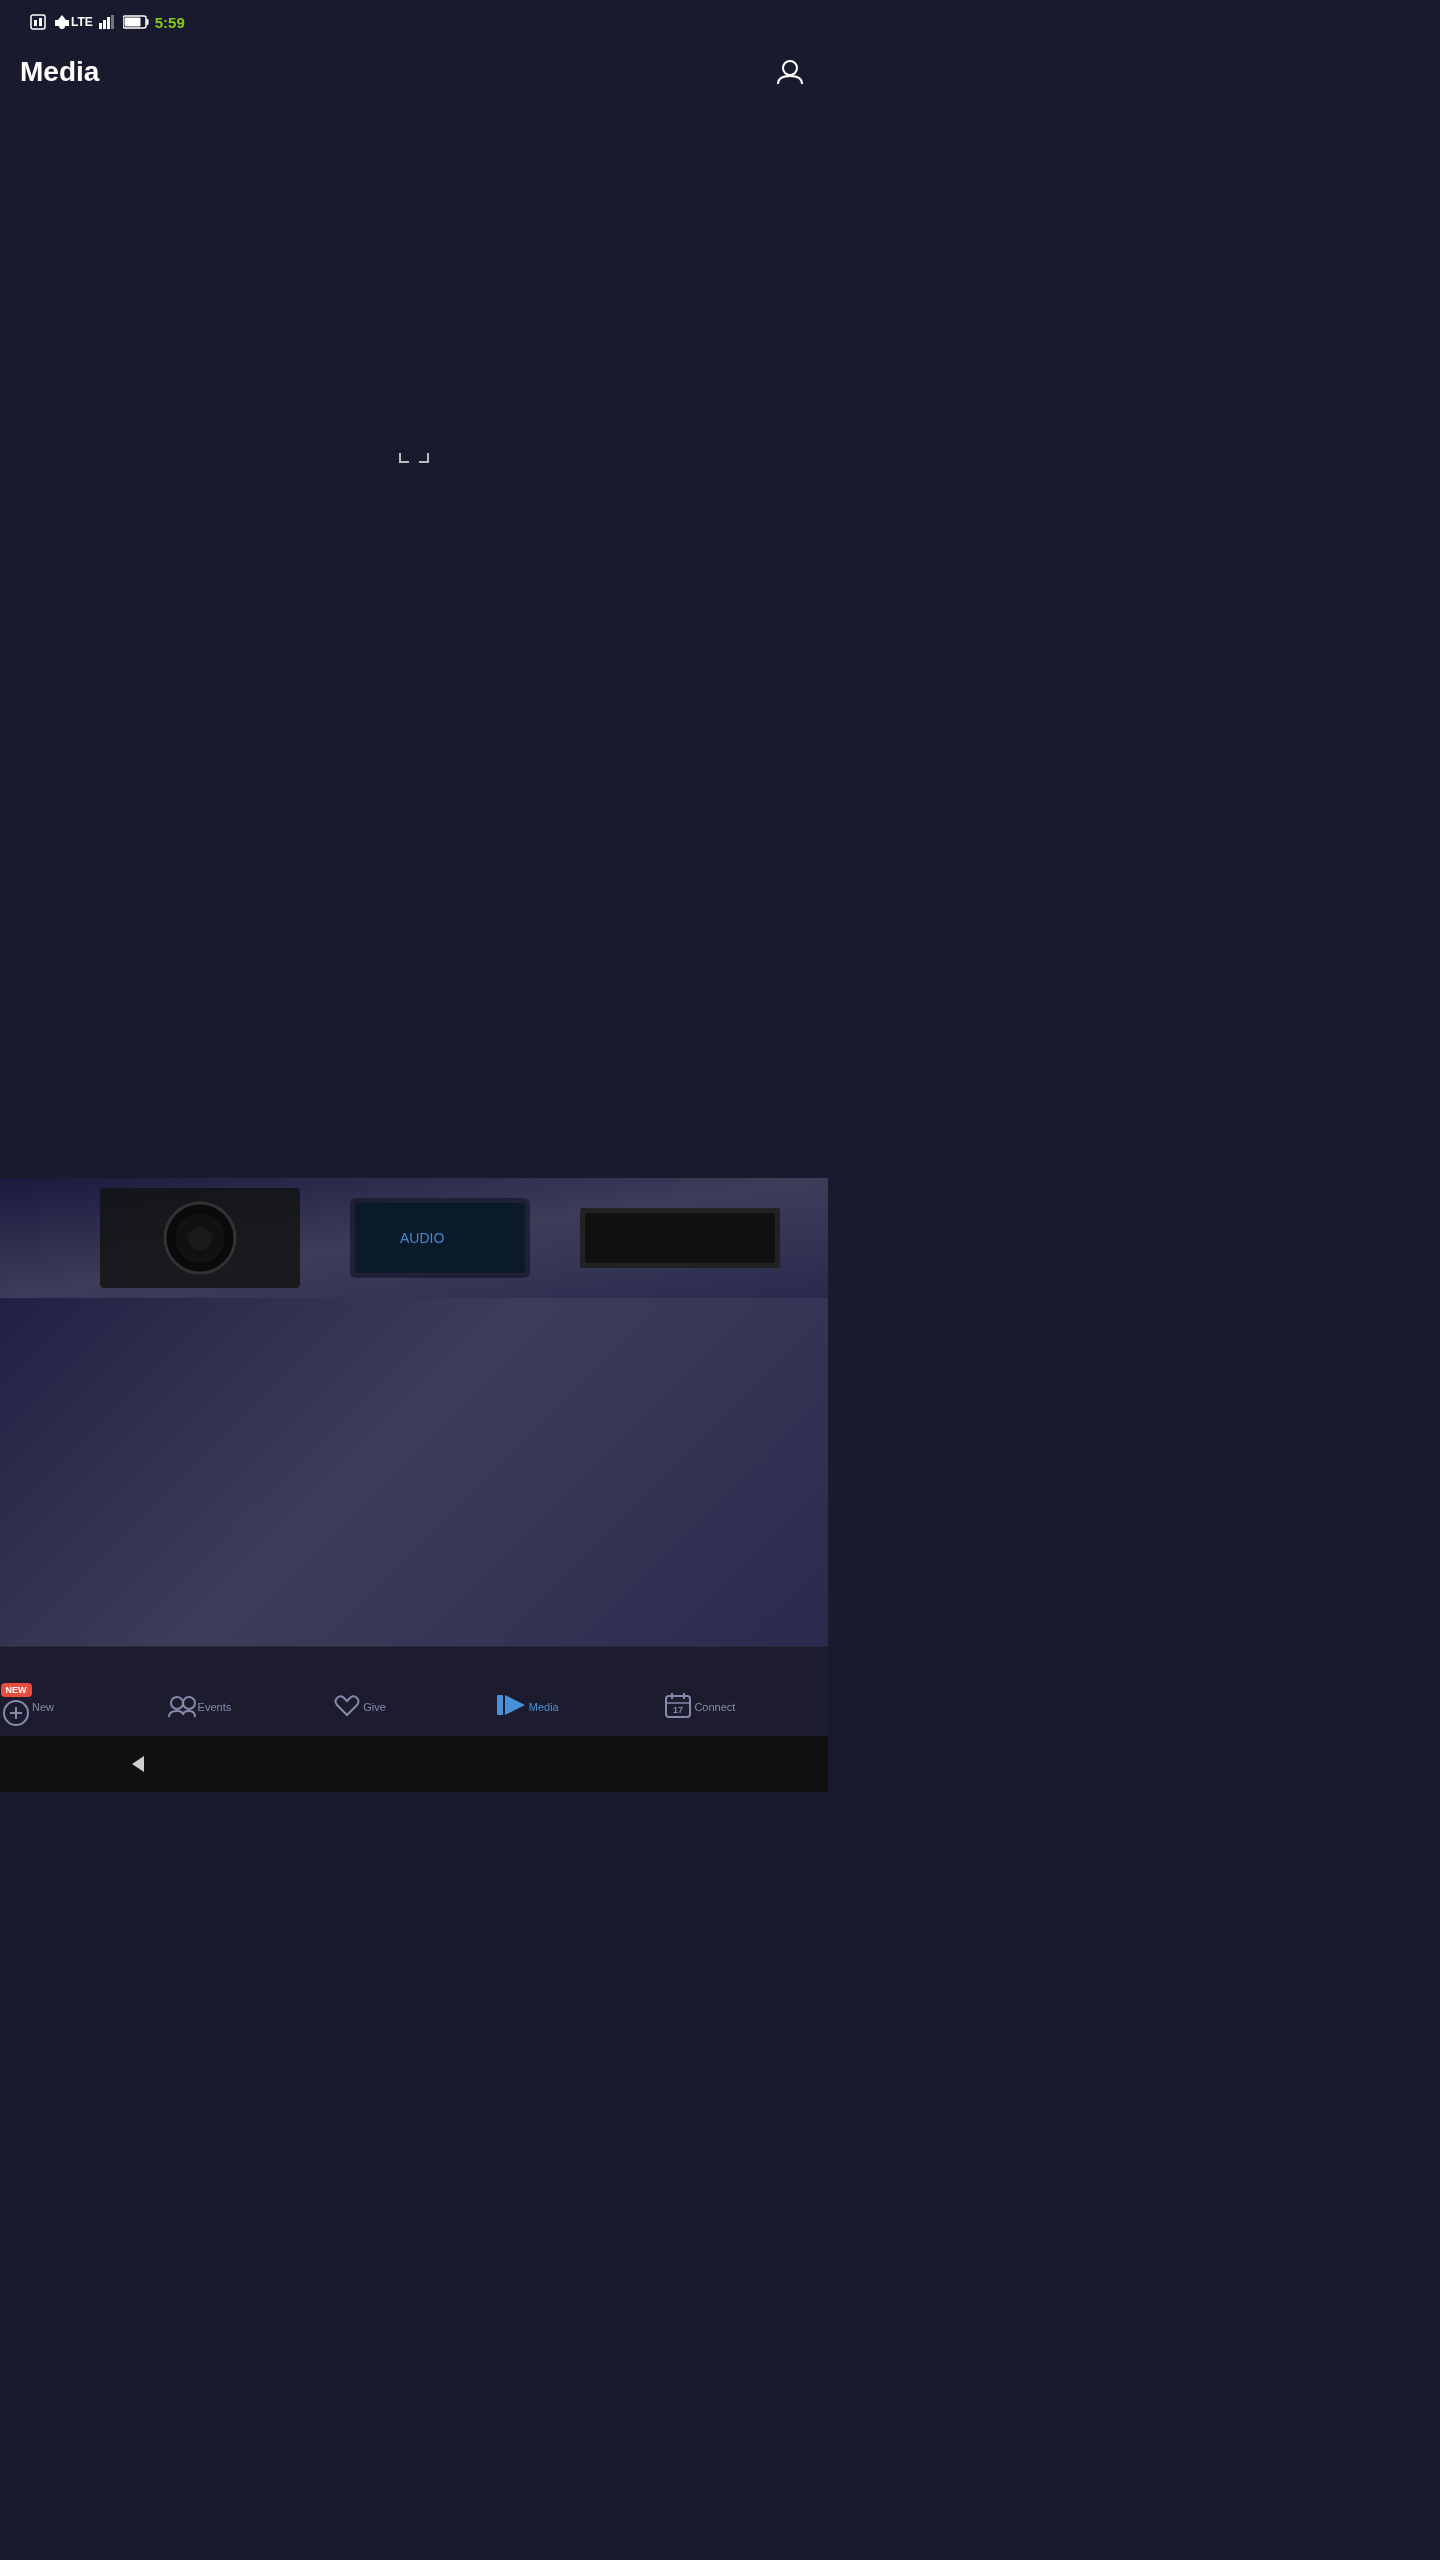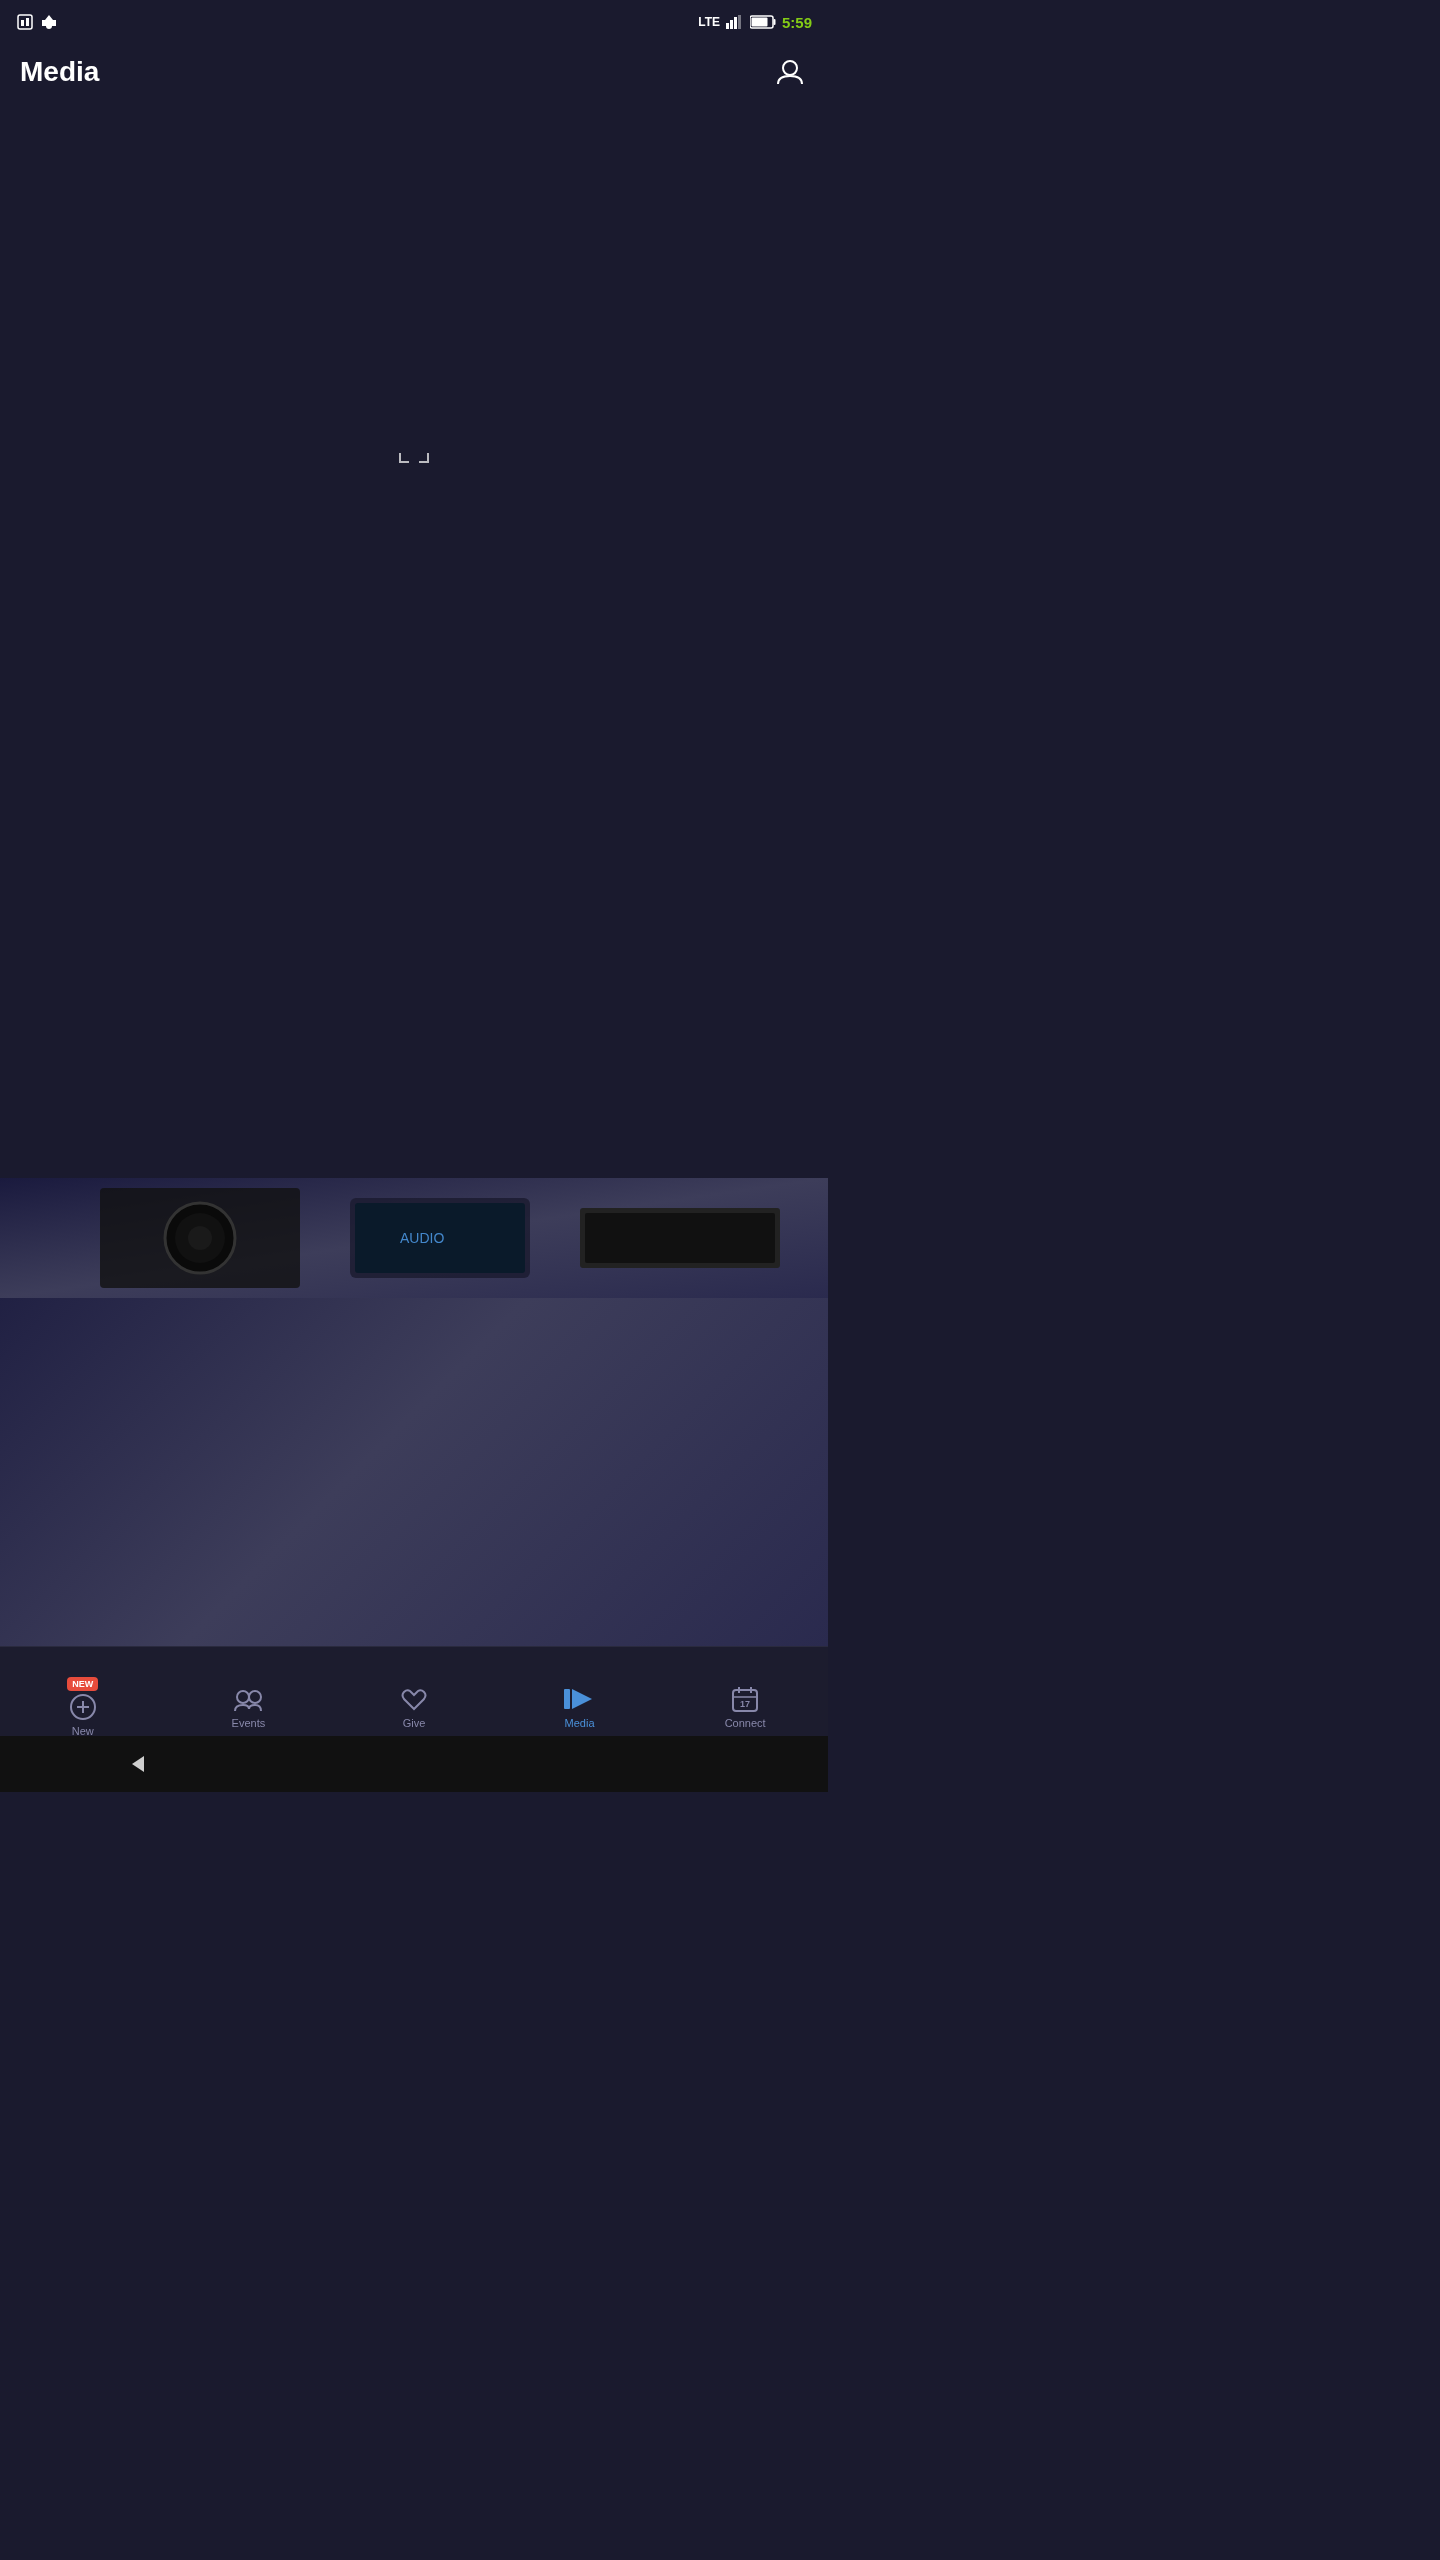--- a/index.html
+++ b/index.html
@@ -15,23 +15,23 @@
       font-family: -apple-system, BlinkMacSystemFont, 'Helvetica Neue', Arial, sans-serif;
       display: flex;
       flex-direction: column;
       overflow-x: hidden;
     }
 
     
     .status-bar {
       background: #1a1a2e;
       display: flex;
-      justify-content: space-between;
-      align-items: center;
-      padding: 8px 16px;
+      justify-content: flex-start;
+      align-items: center;
+      padding: 8px 29px;
       height: 44px;
     }
 
     .status-left {
       display: flex;
       align-items: center;
       gap: 6px;
     }
 
     .status-right {
@@ -126,21 +126,21 @@
       display: flex;
       justify-content: space-around;
       align-items: center;
       padding: 10px 0 16px;
       border-top: 1px solid #2a2a3e;
       height: 90px;
     }
 
     .nav-item {
       display: flex;
-      flex-direction: column;
+      flex-direction: row;
       align-items: center;
       cursor: pointer;
       flex: 1;
       margin-top: 36px;
     }
 
     .nav-icon {
       width: 32px;
       height: 32px;
       display: flex;

